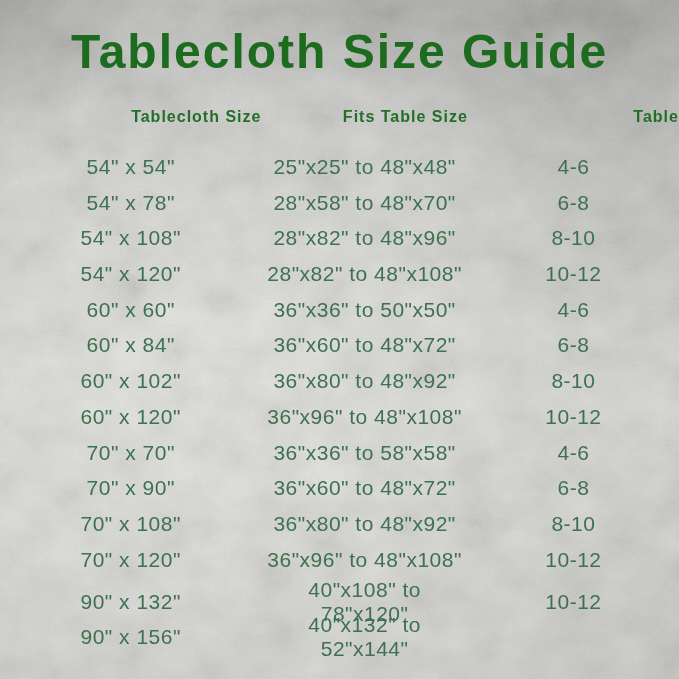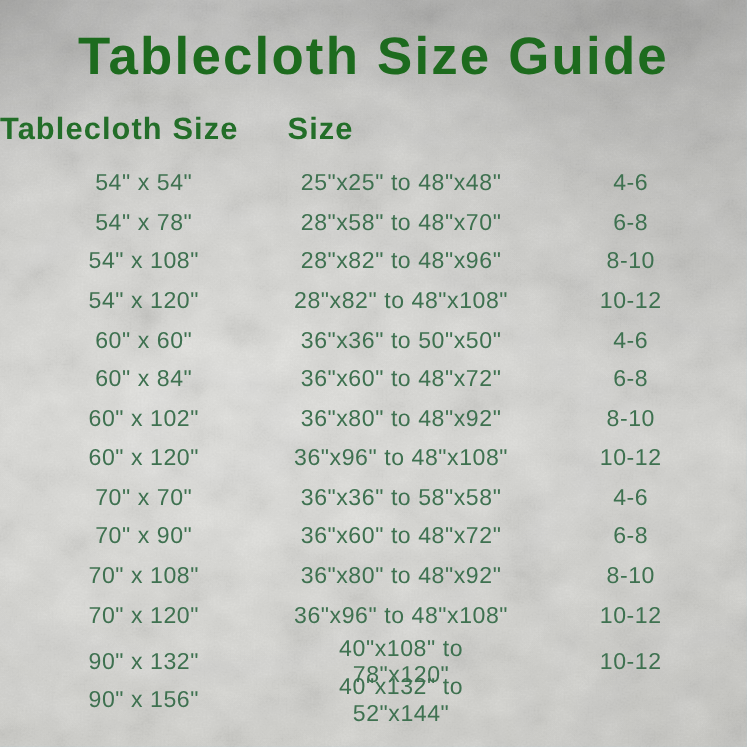--- a/index.html
+++ b/index.html
@@ -52,22 +52,22 @@
     width: 100%;
   }
   .header-row {
     position: absolute;
     top: 100px;
     left: 0;
     height: 34px;
     align-items: center;
   }
   .header-cell {
-    text-align: left;
-    font-size: 28px;
+    text-align: right;
+    font-size: 16px;
     font-weight: bold;
     letter-spacing: 1px;
     color: #236e29;
   }
   .rows {
     position: absolute;
     top: 149px;
     left: 0;
     width: 100%;
   }
@@ -106,21 +106,22 @@
     <rect width="679" height="679" filter="url(#mottle)" opacity="0.20" style="mix-blend-mode:soft-light"></rect>
     <rect width="679" height="679" filter="url(#grain)" opacity="0.09" style="mix-blend-mode:overlay"></rect>
   </svg>
 
   <div class="content">
 
     <h1 class="title">Tablecloth Size Guide</h1>
 
     <div class="grid-row header-row">
       <div class="header-cell">Tablecloth Size</div>
-      <div class="header-cell">Size</div>
+      <div class="header-cell">Fits Table Size</div>
+      <div class="header-cell">Table</div>
     </div>
 
     <div class="rows">
       <div class="grid-row row">
         <div class="cell">54" x 54"</div>
         <div class="cell">25"x25" to 48"x48"</div>
         <div class="cell">4-6</div>
       </div>
       <div class="grid-row row">
         <div class="cell">54" x 78"</div>

